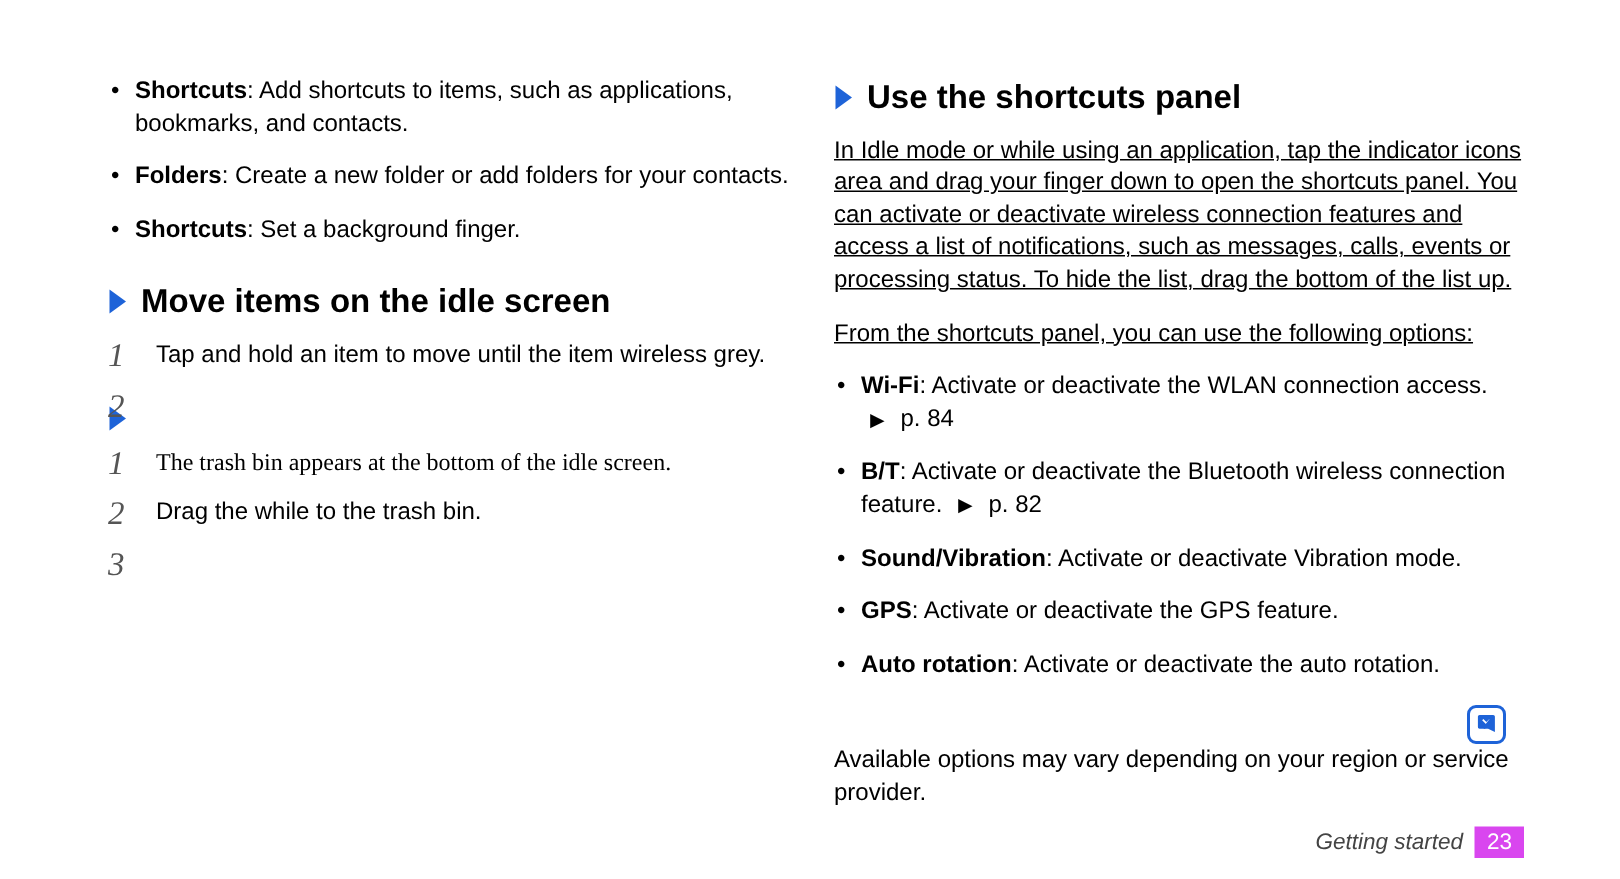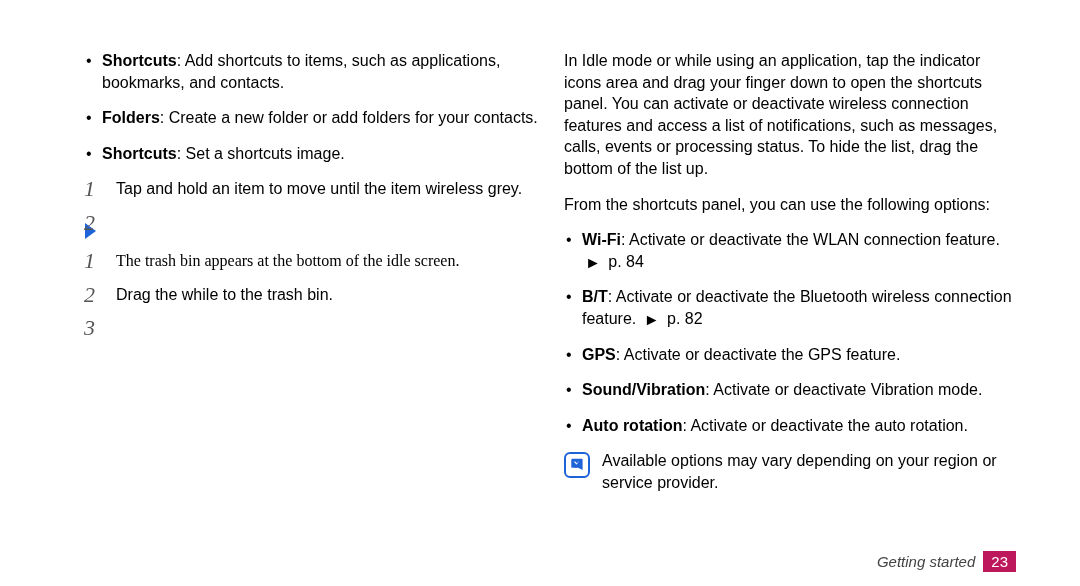--- a/index.html
+++ b/index.html
@@ -9,21 +9,20 @@
     font-family: "Segoe UI", "Helvetica Neue", Arial, sans-serif;
     background: #fff;
     color: #000;
     position: relative;
     overflow: hidden;
   }
   .page {
     padding: 50px 60px 30px 72px;
     display: flex;
     gap: 24px;
-    margin-left: 12px;
   }
   .col {
     width: 460px;
     font-size: 16px;
     line-height: 1.35;
   }
   .bullet-list { list-style: none; }
   .bullet-list li {
     position: relative;
     padding-left: 18px;
@@ -56,23 +55,23 @@
   }
   .step-num {
     position: absolute;
     left: 0;
     top: -4px;
     font-family: Georgia, "Times New Roman", serif;
     font-style: italic;
     font-size: 22px;
     color: #555;
   }
-  .para { margin-bottom: 14px; }
+  .para { margin-bottom: 14px; text-decoration: underline; }
   .sub { margin-top: 4px; font-family: Liberation Serif, serif; }
-  .note-row { display: flex; align-items: flex-start; margin-top: 6px; }
+  .note-row { display: flex; align-items: flex-end; margin-top: 6px; flex-direction: column; }
   .note-icon {
     width: 26px; height: 26px;
     border: 2px solid #1e63d8;
     border-radius: 6px;
     display: flex; align-items: center; justify-content: center;
     margin-right: 12px; margin-top: 2px;
     flex: 0 0 auto;
   }
   .note-icon svg { display:block; }
   .footer {
@@ -80,21 +79,21 @@
     right: 64px;
     bottom: 14px;
     display: flex;
     align-items: center;
     font-style: italic;
     font-size: 15px;
     color: #444;
     margin-top: 28px;
   }
   .page-num {
-    background: #be185d;
+    background: #d946ef;
     color: #fff;
     font-style: normal;
     font-weight: 400;
     padding: 2px 8px;
     margin-left: 8px;
     font-size: 15px;
   }
   .tri { margin: 0 3px; position: relative; top: 1px; }
 </style>
 </head>
@@ -105,74 +104,90 @@
   <div class="col">
 
     <ul class="bullet-list">
       <li>
         <span class="bold">Shortcuts</span><span>: Add shortcuts to items, such as applications, bookmarks, and contacts.</span>
       </li>
       <li>
         <span class="bold">Folders</span><span>: Create a new folder or add folders for your contacts.</span>
       </li>
       <li>
-        <span class="bold">Shortcuts</span><span>: Set a shortcuts image.</span>
+        <span class="bold">Shortcuts</span><span>: Set a background finger.</span>
       </li>
     </ul>
-
-    <ol class="steps">
-      <li>
-        <span class="step-num">1</span>
-        <span>Tap and hold an item to move until the item wireless grey.</span>
-      </li>
-      <li>
-        <span class="step-num">2</span>
-      </li>
-    </ol>
 
     <h3 class="sec-heading">
       <span class="chev">
         <svg width="14" height="18" viewBox="0 0 14 18">
             <path d="M1 1 L12 9 L1 17 Z" fill="#1e63d8"></path>
           </svg>
       </span>
+      <span>Move items on the idle screen</span>
     </h3>
     <ol class="steps">
       <li>
         <span class="step-num">1</span>
+        <span>Tap and hold an item to move until the item wireless grey.</span>
+      </li>
+      <li>
+        <span class="step-num">2</span>
+      </li>
+    </ol>
+
+    <h3 class="sec-heading">
+      <span class="chev">
+        <svg width="14" height="18" viewBox="0 0 14 18">
+            <path d="M1 1 L12 9 L1 17 Z" fill="#1e63d8"></path>
+          </svg>
+      </span>
+    </h3>
+    <ol class="steps">
+      <li>
+        <span class="step-num">1</span>
         <div class="sub">The trash bin appears at the bottom of the idle screen.</div>
       </li>
       <li>
         <span class="step-num">2</span>
         <span>Drag the while to the trash bin.</span>
       </li>
       <li>
         <span class="step-num">3</span>
       </li>
     </ol>
   </div>
 
   <div class="col">
 
+    <h3 class="sec-heading sec-heading-top">
+      <span class="chev">
+        <svg width="14" height="18" viewBox="0 0 14 18">
+            <path d="M1 1 L12 9 L1 17 Z" fill="#1e63d8"></path>
+          </svg>
+      </span>
+      <span>Use the shortcuts panel</span>
+    </h3>
 
     <p class="para">In Idle mode or while using an application, tap the indicator icons area and drag your finger down to open the shortcuts panel. You can activate or deactivate wireless connection features and access a list of notifications, such as messages, calls, events or processing status. To hide the list, drag the bottom of the list up.</p>
     <p class="para">From the shortcuts panel, you can use the following options:</p>
 
     <ul class="bullet-list">
       <li>
-        <span class="bold">Wi-Fi</span><span>: Activate or deactivate the WLAN connection feature. </span><span class="tri">►</span> <span>p. 84</span>
+        <span class="bold">Wi-Fi</span><span>: Activate or deactivate the WLAN connection access. </span><span class="tri">►</span> <span>p. 84</span>
       </li>
       <li>
         <span class="bold">B/T</span><span>: Activate or deactivate the Bluetooth wireless connection feature. </span><span class="tri">►</span> <span>p. 82</span>
       </li>
       <li>
+        <span class="bold">Sound/Vibration</span><span>: Activate or deactivate Vibration mode.</span>
+      </li>
+      <li>
         <span class="bold">GPS</span><span>: Activate or deactivate the GPS feature.</span>
-      </li>
-      <li>
-        <span class="bold">Sound/Vibration</span><span>: Activate or deactivate Vibration mode.</span>
       </li>
       <li>
         <span class="bold">Auto rotation</span><span>: Activate or deactivate the auto rotation.</span>
       </li>
     </ul>
 
     <div class="note-row">
       <span class="note-icon">
         <svg width="16" height="16" viewBox="0 0 24 24">
             <path d="M3 3 L21 3 L21 15 L15 15 L3 21 Z M3 3" fill="none"></path>

